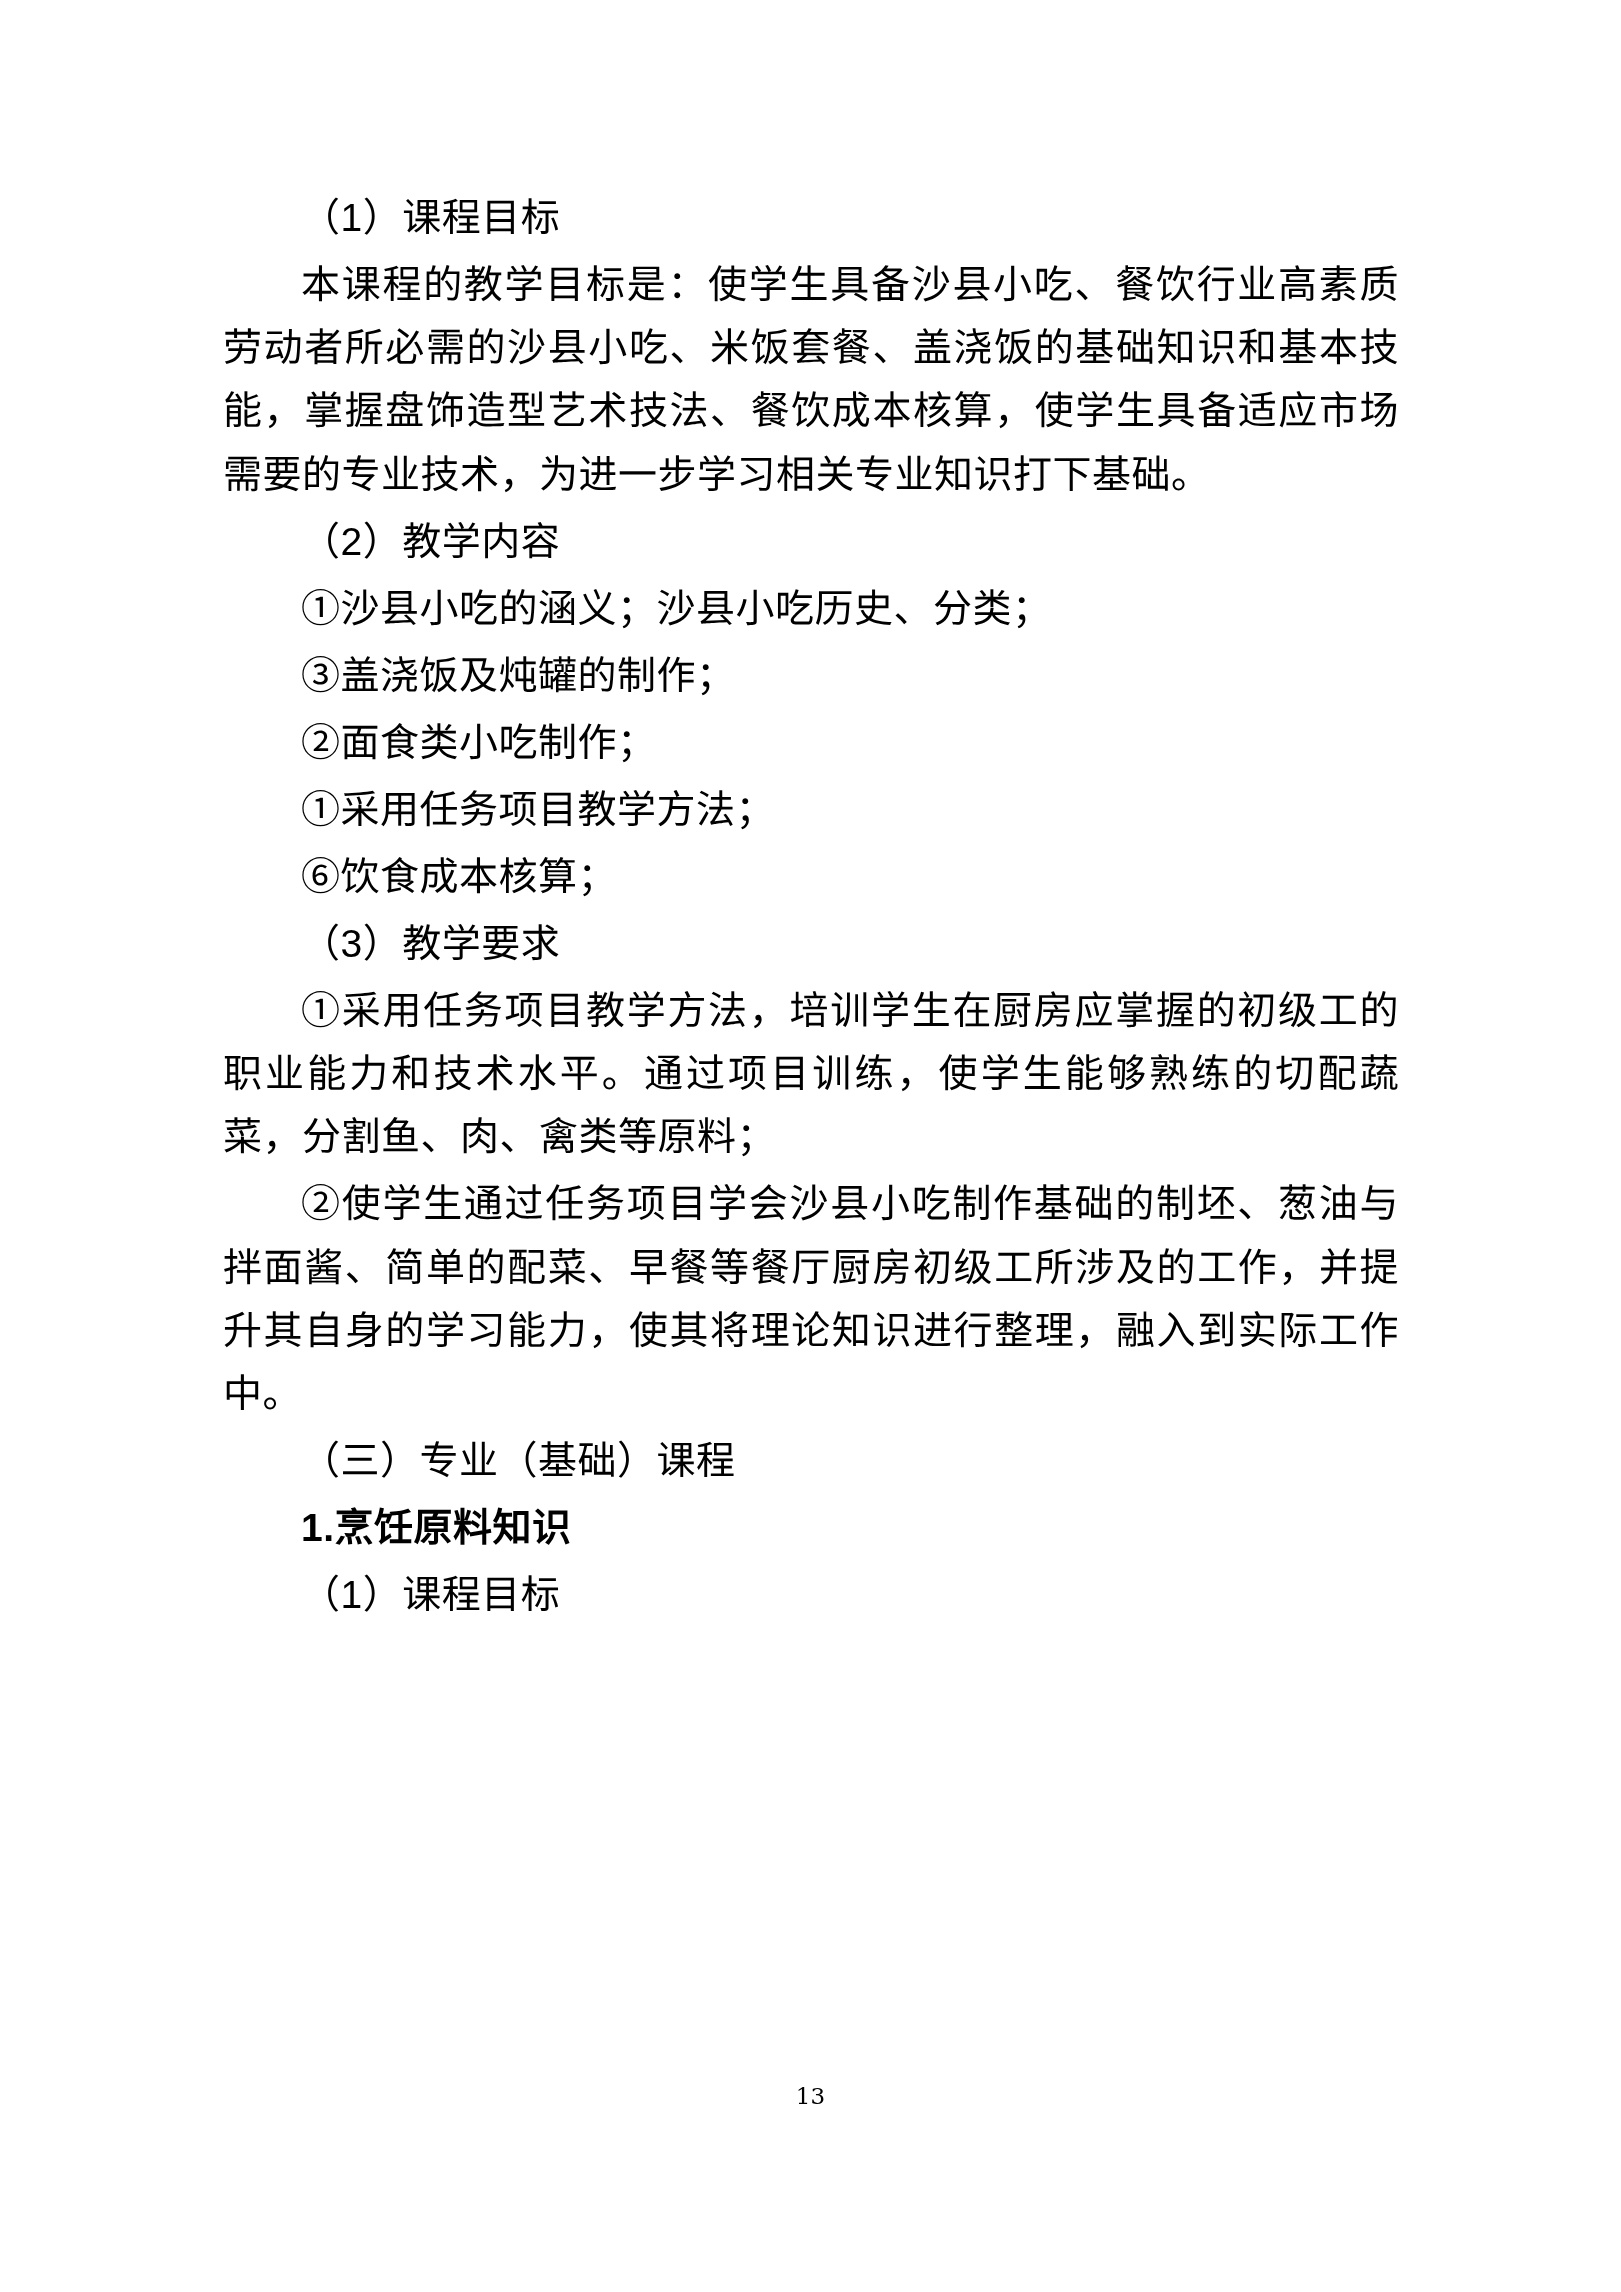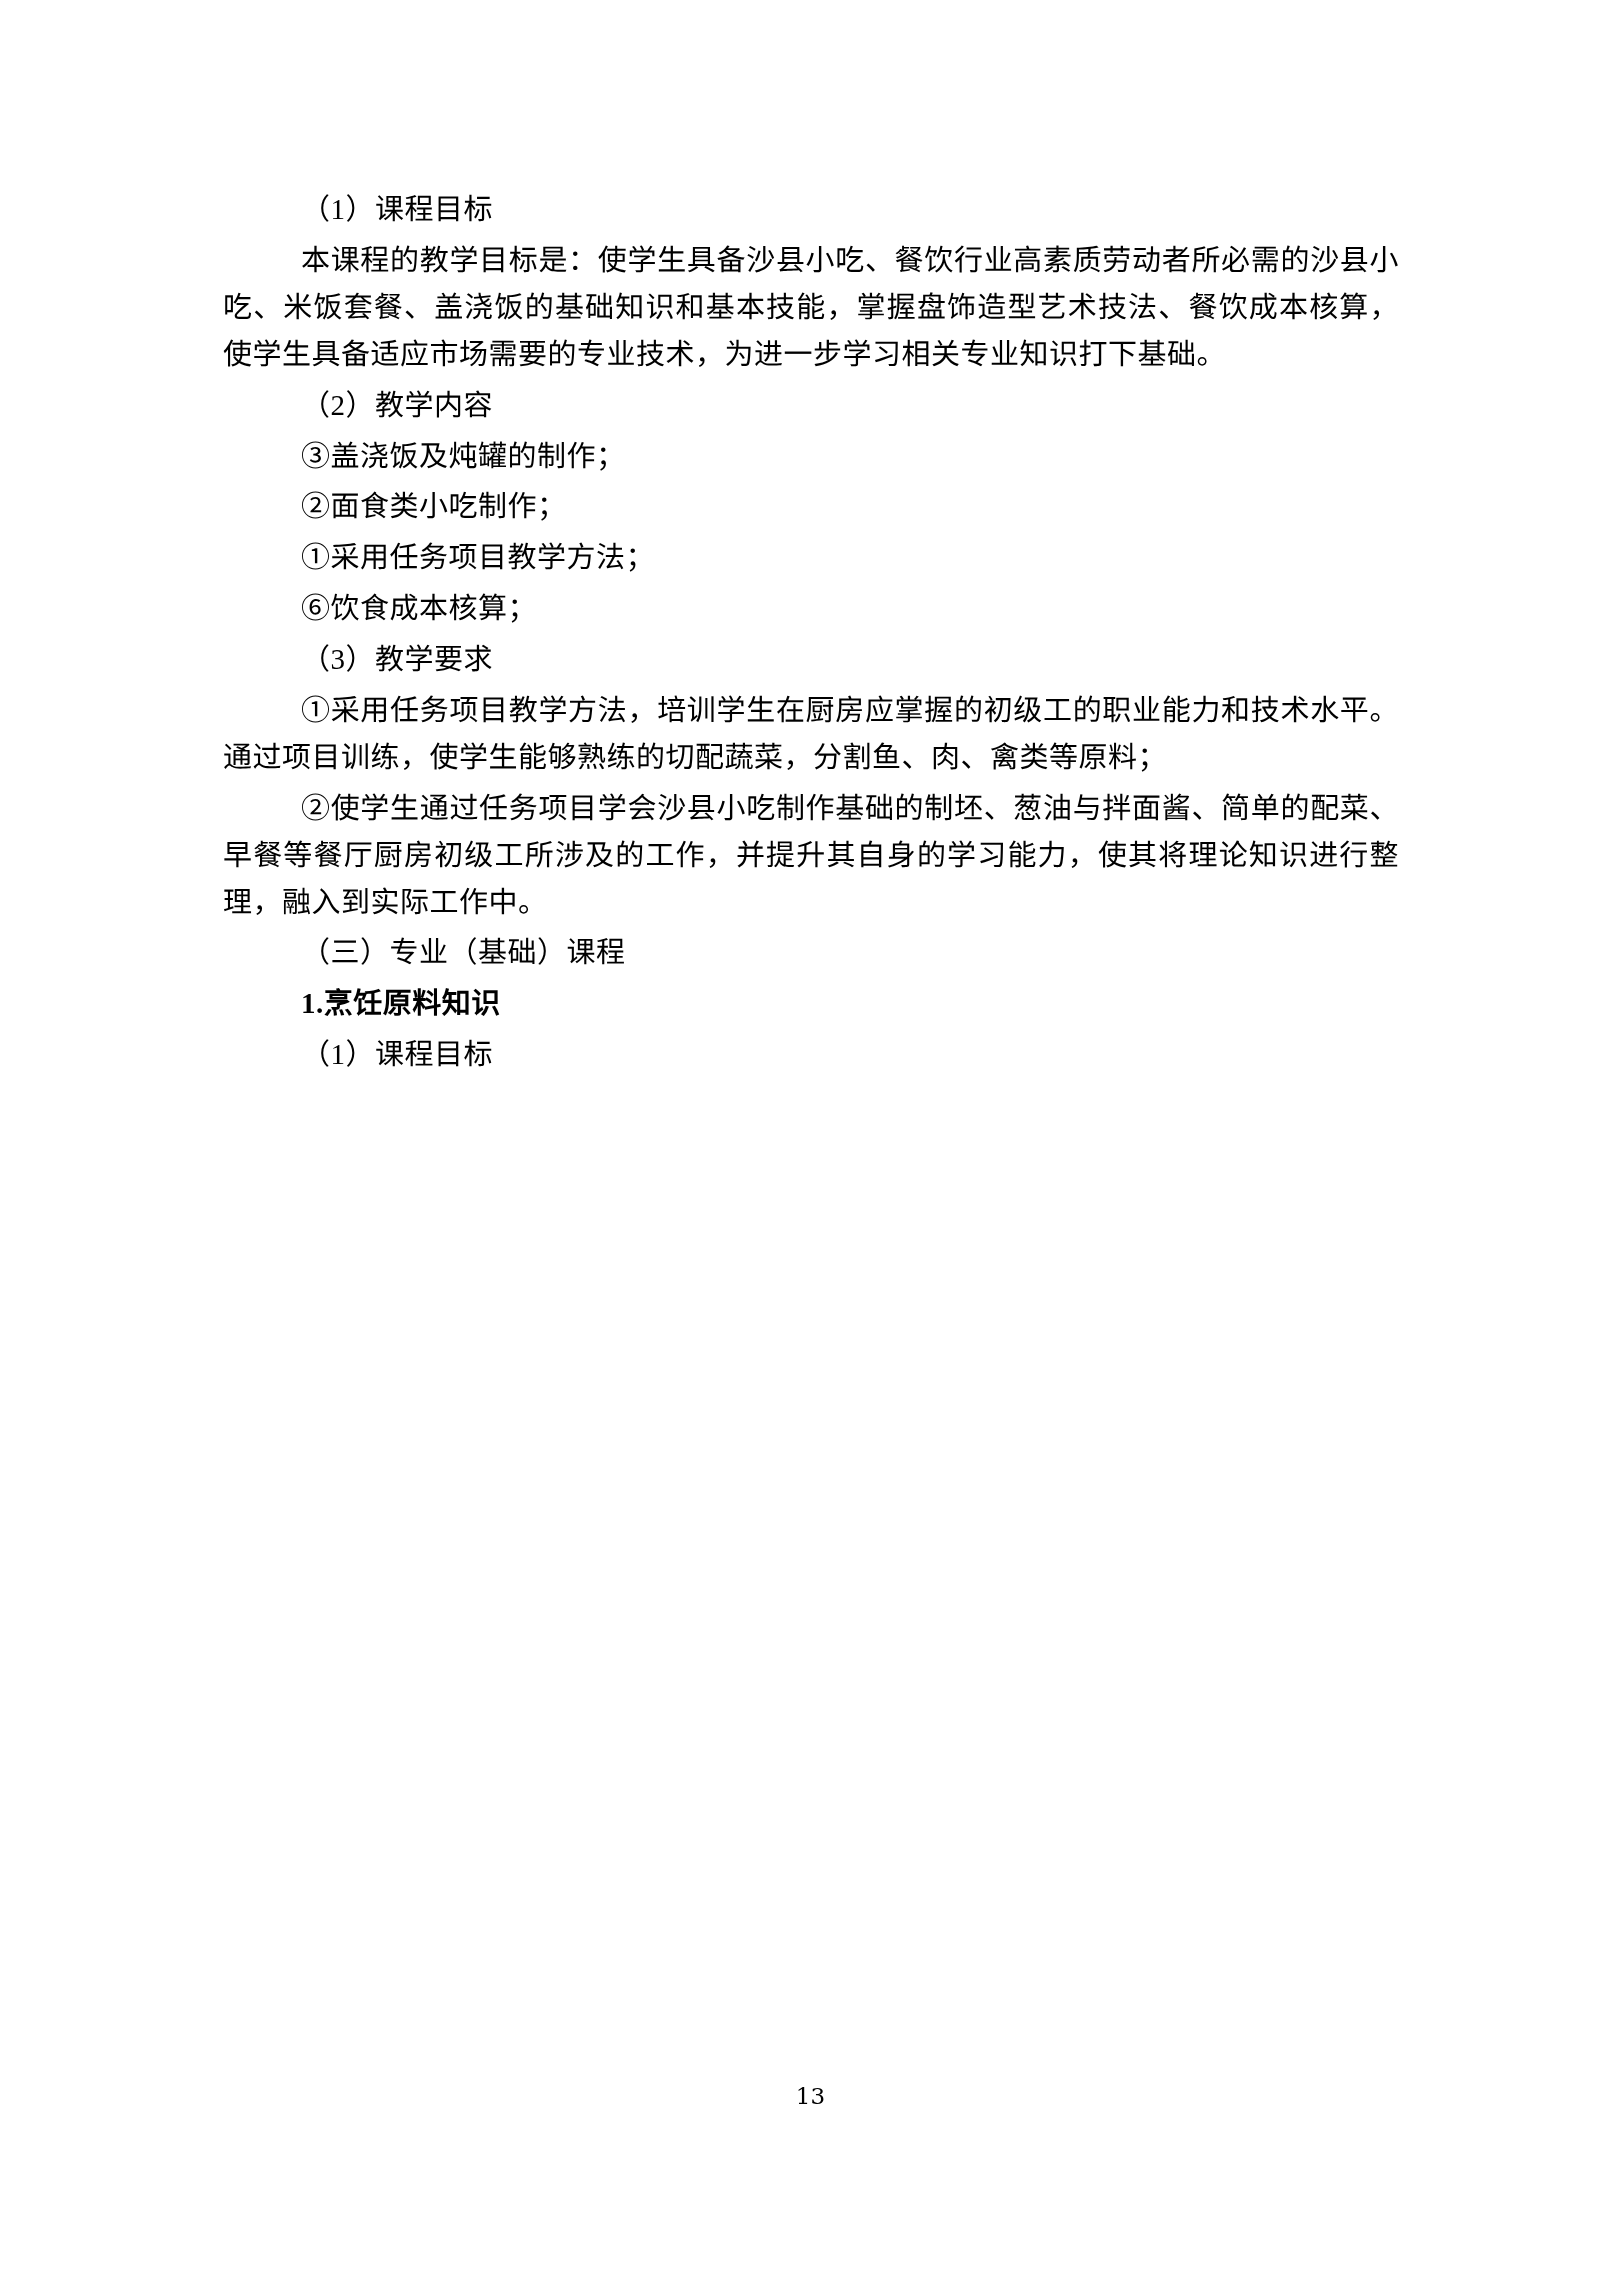--- a/index.html
+++ b/index.html
@@ -21,27 +21,27 @@
     box-sizing: border-box;
     overflow: hidden;
   }
   .content {
     position: absolute;
     left: 223px;
     top: 186px;
     width: 1176px;
   }
   .para {
-    font-size: 29px;
+    font-size: 39px;
     line-height: 1.62;
     letter-spacing: 0.5px;
     text-align: justify;
     text-justify: inter-ideograph;
     margin: 0 0 3.9px 0;
-    font-family: Liberation Serif, serif;
+    font-family: Liberation Sans, sans-serif;
     font-weight: 400;
   }
   .indent {
     text-indent: 78px;
   }
   .bold {
     font-weight: bold;
   }
   .page-number {
     position: absolute;
@@ -60,20 +60,21 @@
 <div class="page">
 
   <div class="content">
 
     <p class="para indent">（1）课程目标</p>
 
     <p class="para indent">本课程的教学目标是：使学生具备沙县小吃、餐饮行业高素质劳动者所必需的沙县小吃、米饭套餐、盖浇饭的基础知识和基本技能，掌握盘饰造型艺术技法、餐饮成本核算，使学生具备适应市场需要的专业技术，为进一步学习相关专业知识打下基础。</p>
 
     <p class="para indent">（2）教学内容</p>
 
+    <p class="para indent">①沙县小吃的涵义；沙县小吃历史、分类；</p>
 
     <p class="para indent">③盖浇饭及炖罐的制作；</p>
 
     <p class="para indent">②面食类小吃制作；</p>
 
     <p class="para indent">①采用任务项目教学方法；</p>
 
 
     <p class="para indent">⑥饮食成本核算；</p>
 

